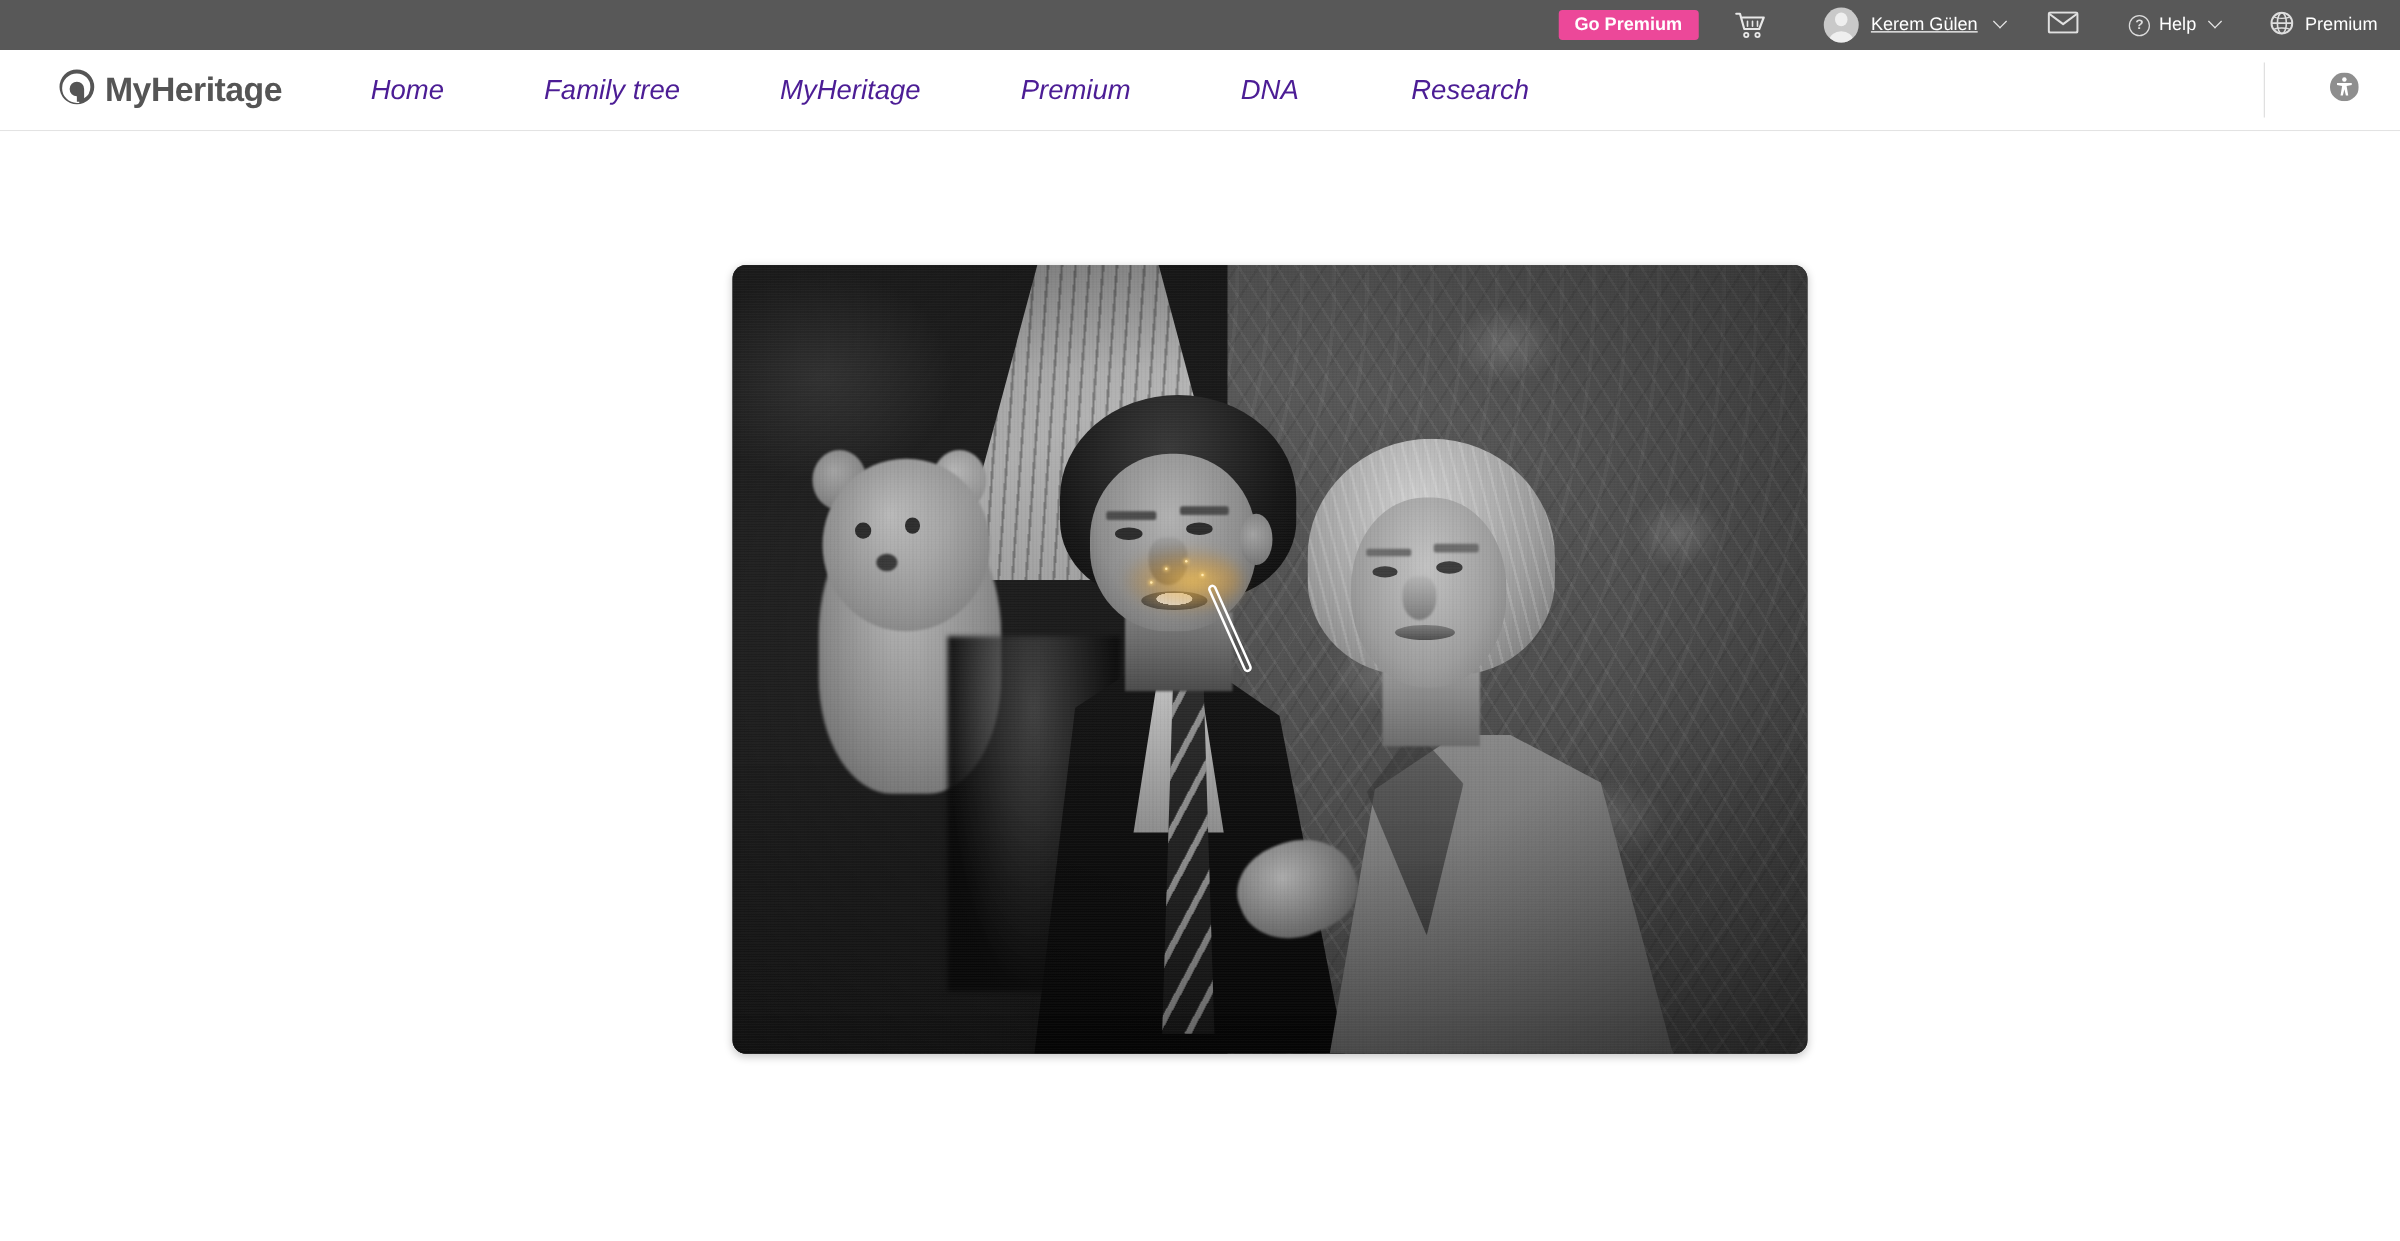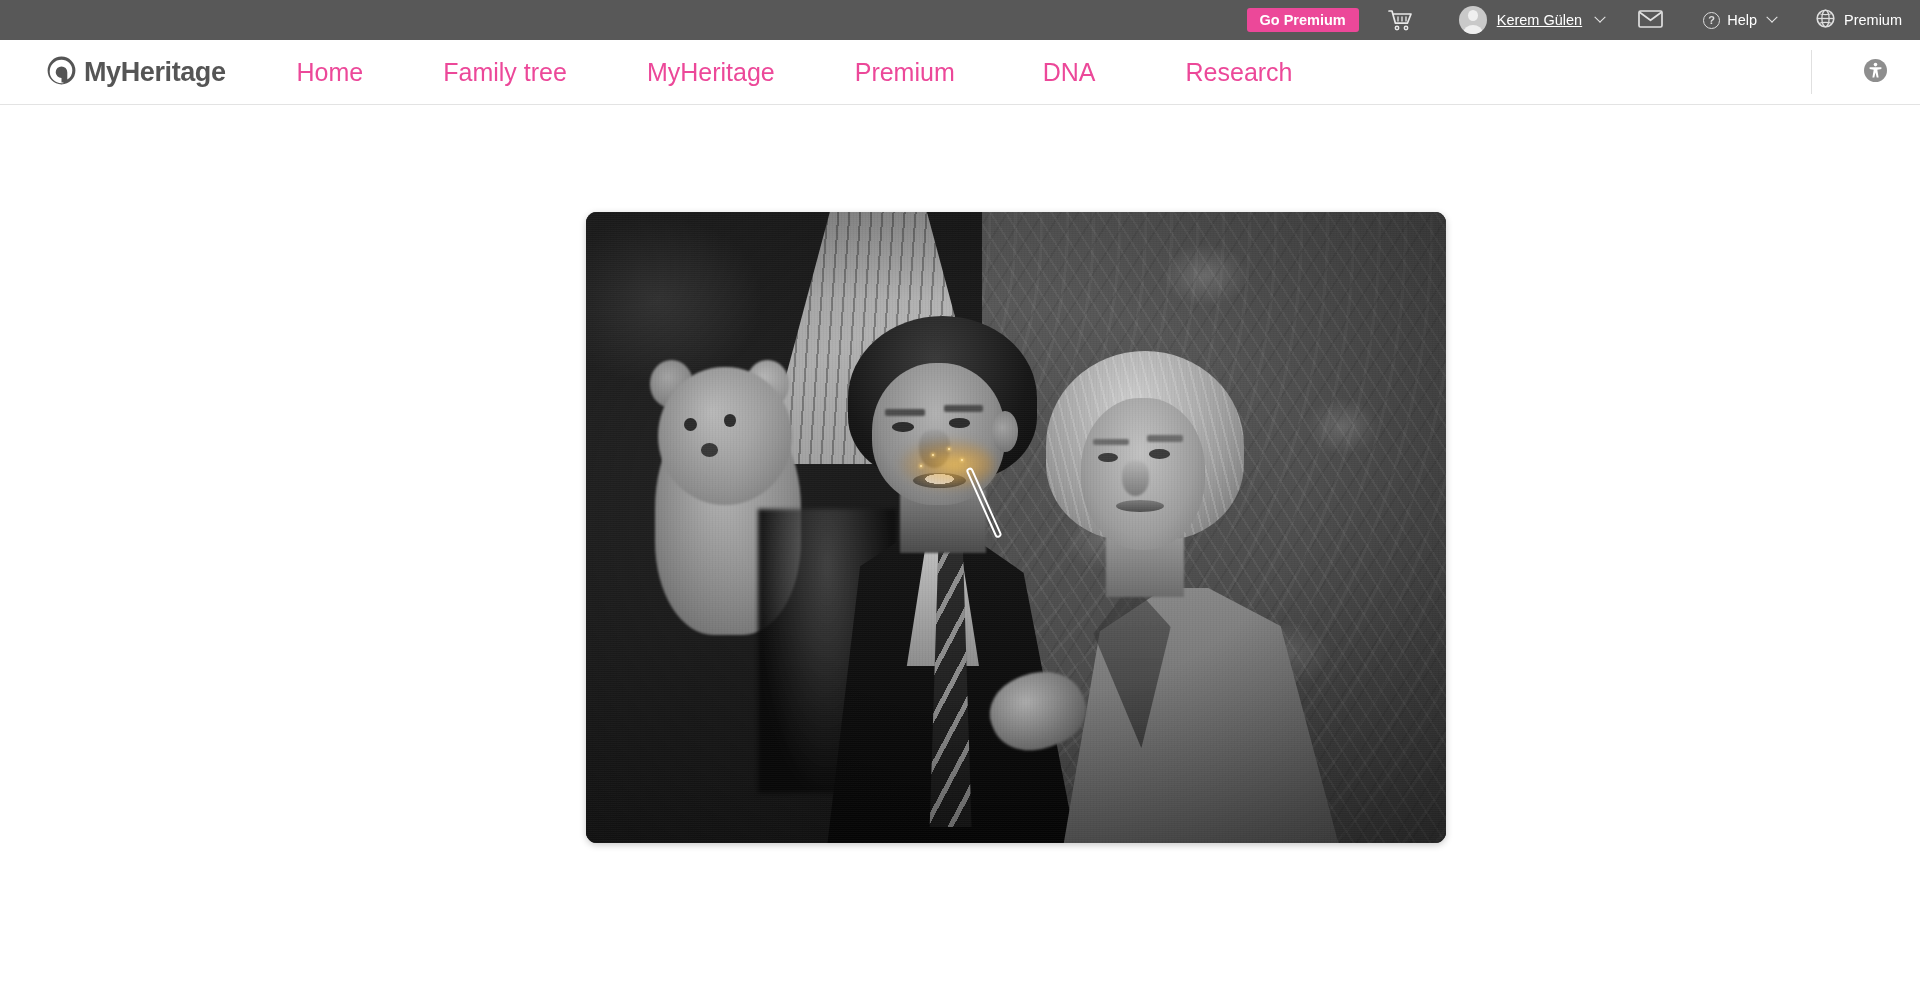--- a/index.html
+++ b/index.html
@@ -132,26 +132,27 @@
     color: #555555;
     letter-spacing: -0.4px;
   }
 
   .nav-links {
     display: flex;
     align-items: center;
     margin-left: 61px;
   }
   .nav-link {
-    font-size: 25px;
-    color: #ec4899;
+    font-size: 22px;
+    color: #4c1d95;
     text-decoration: none;
     cursor: pointer;
     padding: 0 10px;
     white-space: nowrap;
+    font-style: italic;
   }
 
   .nav-right {
     margin-left: auto;
     display: flex;
     align-items: center;
     height: 100%;
     padding-right: 33px;
   }
   .nav-divider {

